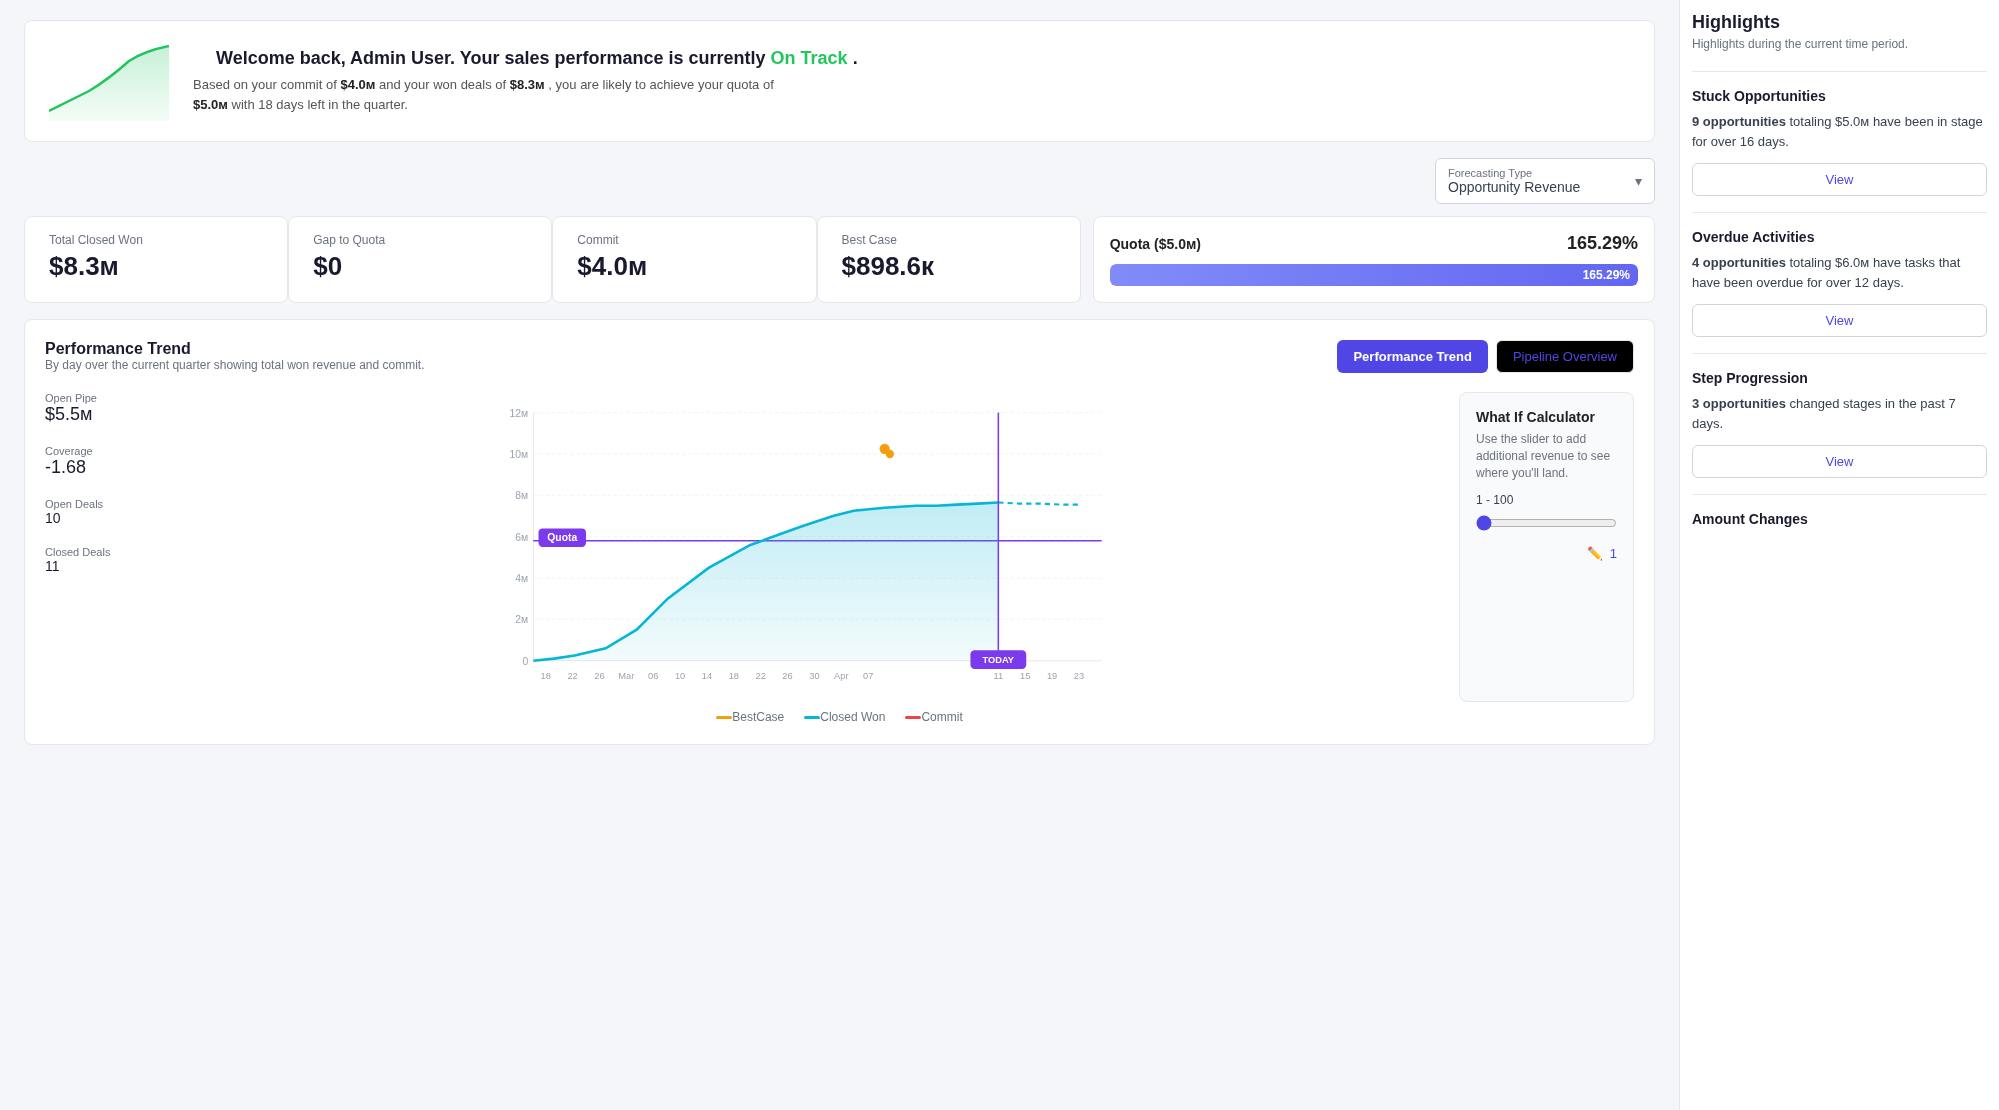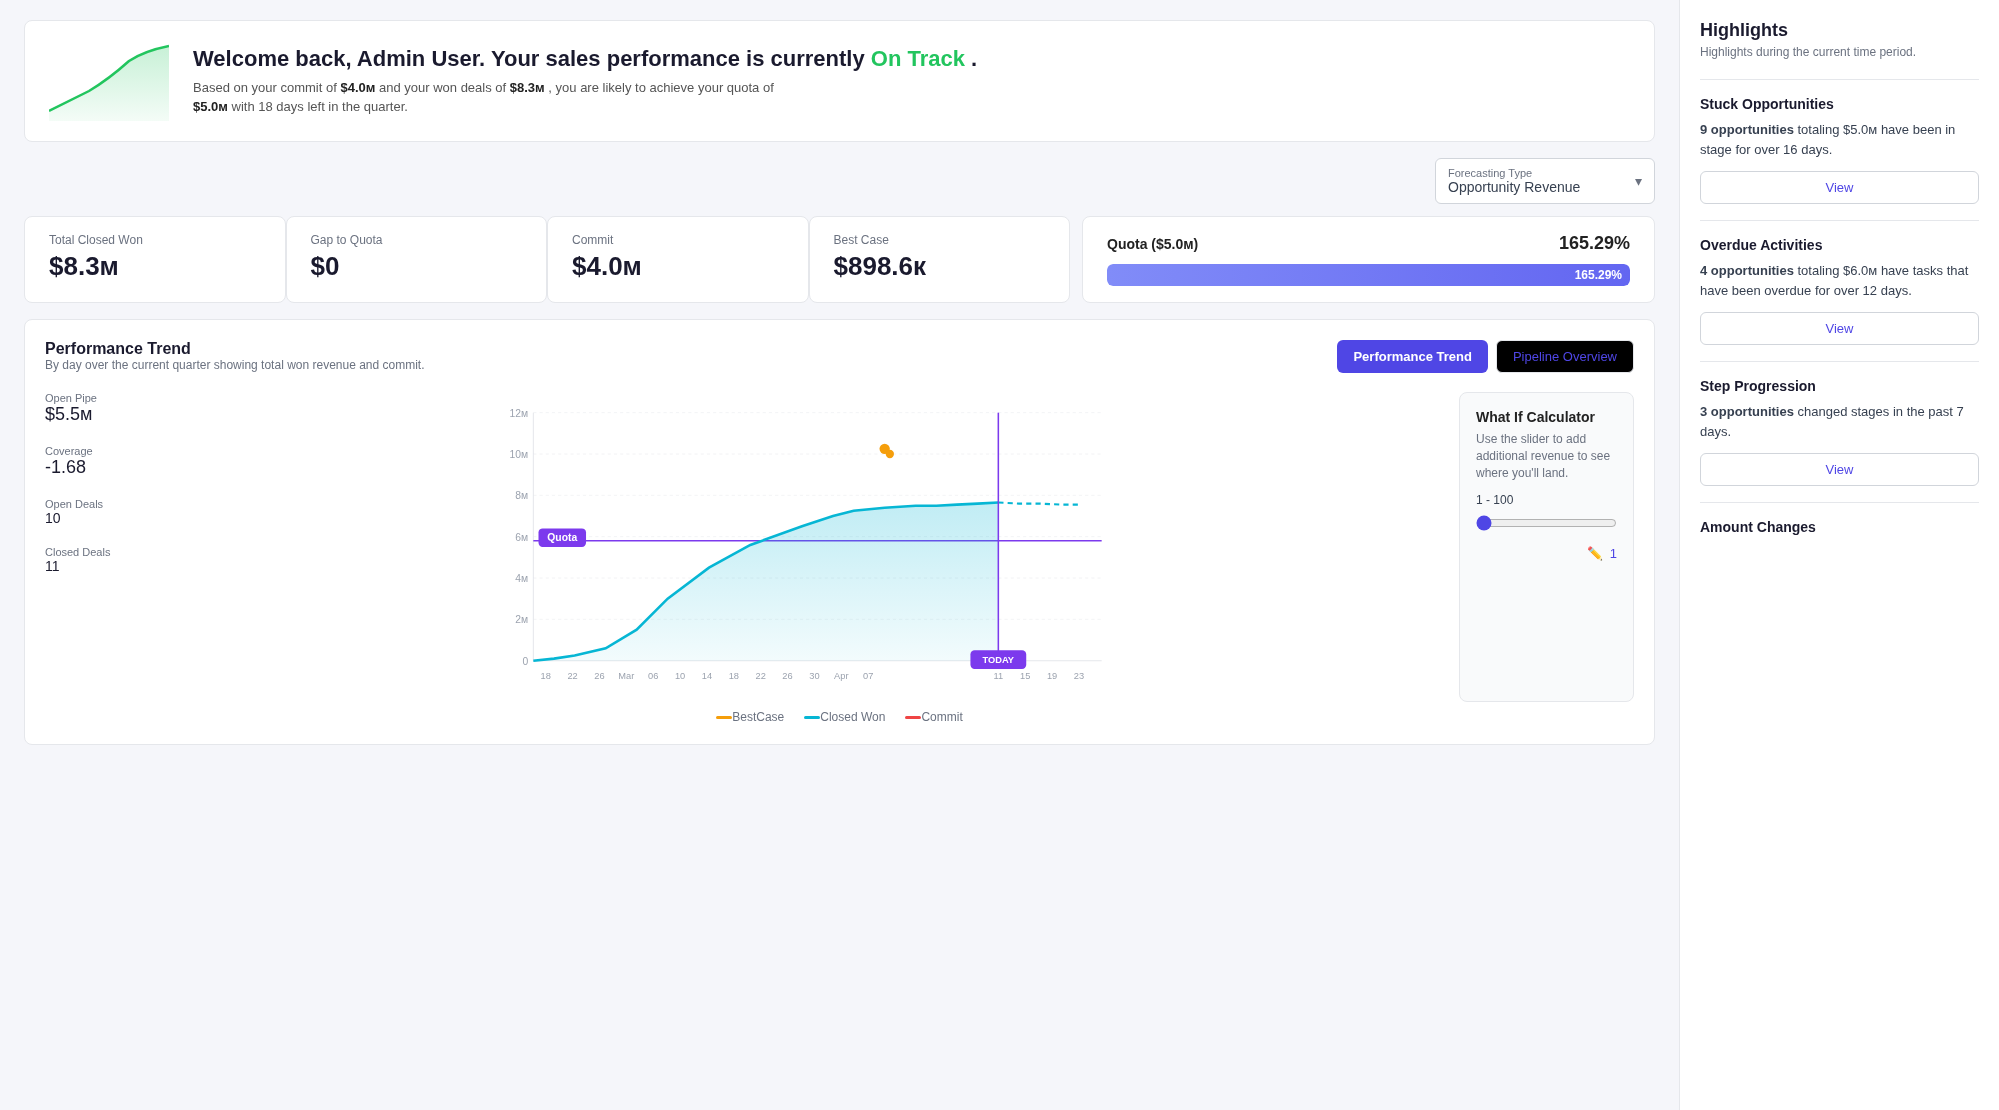--- a/index.html
+++ b/index.html
@@ -1,35 +1,35 @@
 <!DOCTYPE html>
 <html><head>
   <meta charset="utf-8">
   <style>
     * { box-sizing: border-box; margin: 0; padding: 0; }
     body { font-family: -apple-system, BlinkMacSystemFont, 'Segoe UI', sans-serif; background: #f5f6fa; color: #222; font-size: 14px; }
 
     .layout { display: flex; height: 100vh; overflow: hidden; }
     .main-content { flex: 1; overflow-y: auto; padding: 20px 24px; background: #f5f6fa; }
-    .sidebar { width: 320px; background: #fff; border-left: 1px solid #e5e7eb; overflow-y: auto; padding: 20px; flex-shrink: 0; }
+    .sidebar { width: 320px; background: #fff; border-left: 1px solid #e5e7eb; overflow-y: auto; padding: 12px; flex-shrink: 0; }
 
     
     .header-card { background: #fff; border-radius: 8px; padding: 20px 24px; display: flex; align-items: center; gap: 24px; margin-bottom: 16px; border: 1px solid #e5e7eb; }
     .header-logo { width: 120px; height: 80px; flex-shrink: 0; }
-    .header-text h2 { font-size: 22px; font-weight: 600; color: #1a1a2e; }
+    .header-text h2 { font-size: 18px; font-weight: 600; color: #1a1a2e; margin-left: 23px; }
     .header-text h2 span.on-track { color: #22c55e; }
     .header-text p { font-size: 13px; color: #555; margin-top: 6px; line-height: 1.5; }
     .header-text p strong { font-weight: 600; color: #222; }
 
     
     .forecasting-row { display: flex; justify-content: flex-end; margin-bottom: 12px; }
     .stats-card { background: #fff; border: 1px solid #e5e7eb; border-radius: 8px; padding: 16px 24px; flex: 1; }
     .stats-card .label { font-size: 12px; color: #6b7280; margin-bottom: 4px; }
     .stats-card .value { font-size: 26px; font-weight: 700; color: #1a1a2e; }
-    .quota-card { background: #fff; border: 1px solid #e5e7eb; border-radius: 8px; padding: 16px 24px; flex: 1; min-width: 280px; }
+    .quota-card { background: #fff; border: 1px solid #e5e7eb; border-radius: 8px; padding: 16px 16px; flex: 1; min-width: 280px; }
     .quota-header { display: flex; justify-content: space-between; align-items: center; margin-bottom: 10px; }
     .quota-title { font-size: 14px; font-weight: 700; }
     .quota-pct { font-size: 18px; font-weight: 700; }
     .progress-bar-bg { background: #e0e7ff; border-radius: 6px; height: 22px; overflow: hidden; position: relative; }
     .progress-bar-fill { height: 100%; background: linear-gradient(90deg, #818cf8, #6366f1); border-radius: 6px; width: 100%; display: flex; align-items: center; justify-content: flex-end; padding-right: 8px; }
     .progress-bar-fill span { color: #fff; font-size: 12px; font-weight: 600; }
 
     
     .chart-card { background: #fff; border: 1px solid #e5e7eb; border-radius: 8px; padding: 20px; margin-bottom: 16px; }
     .chart-header { display: flex; justify-content: space-between; align-items: flex-start; margin-bottom: 4px; }

